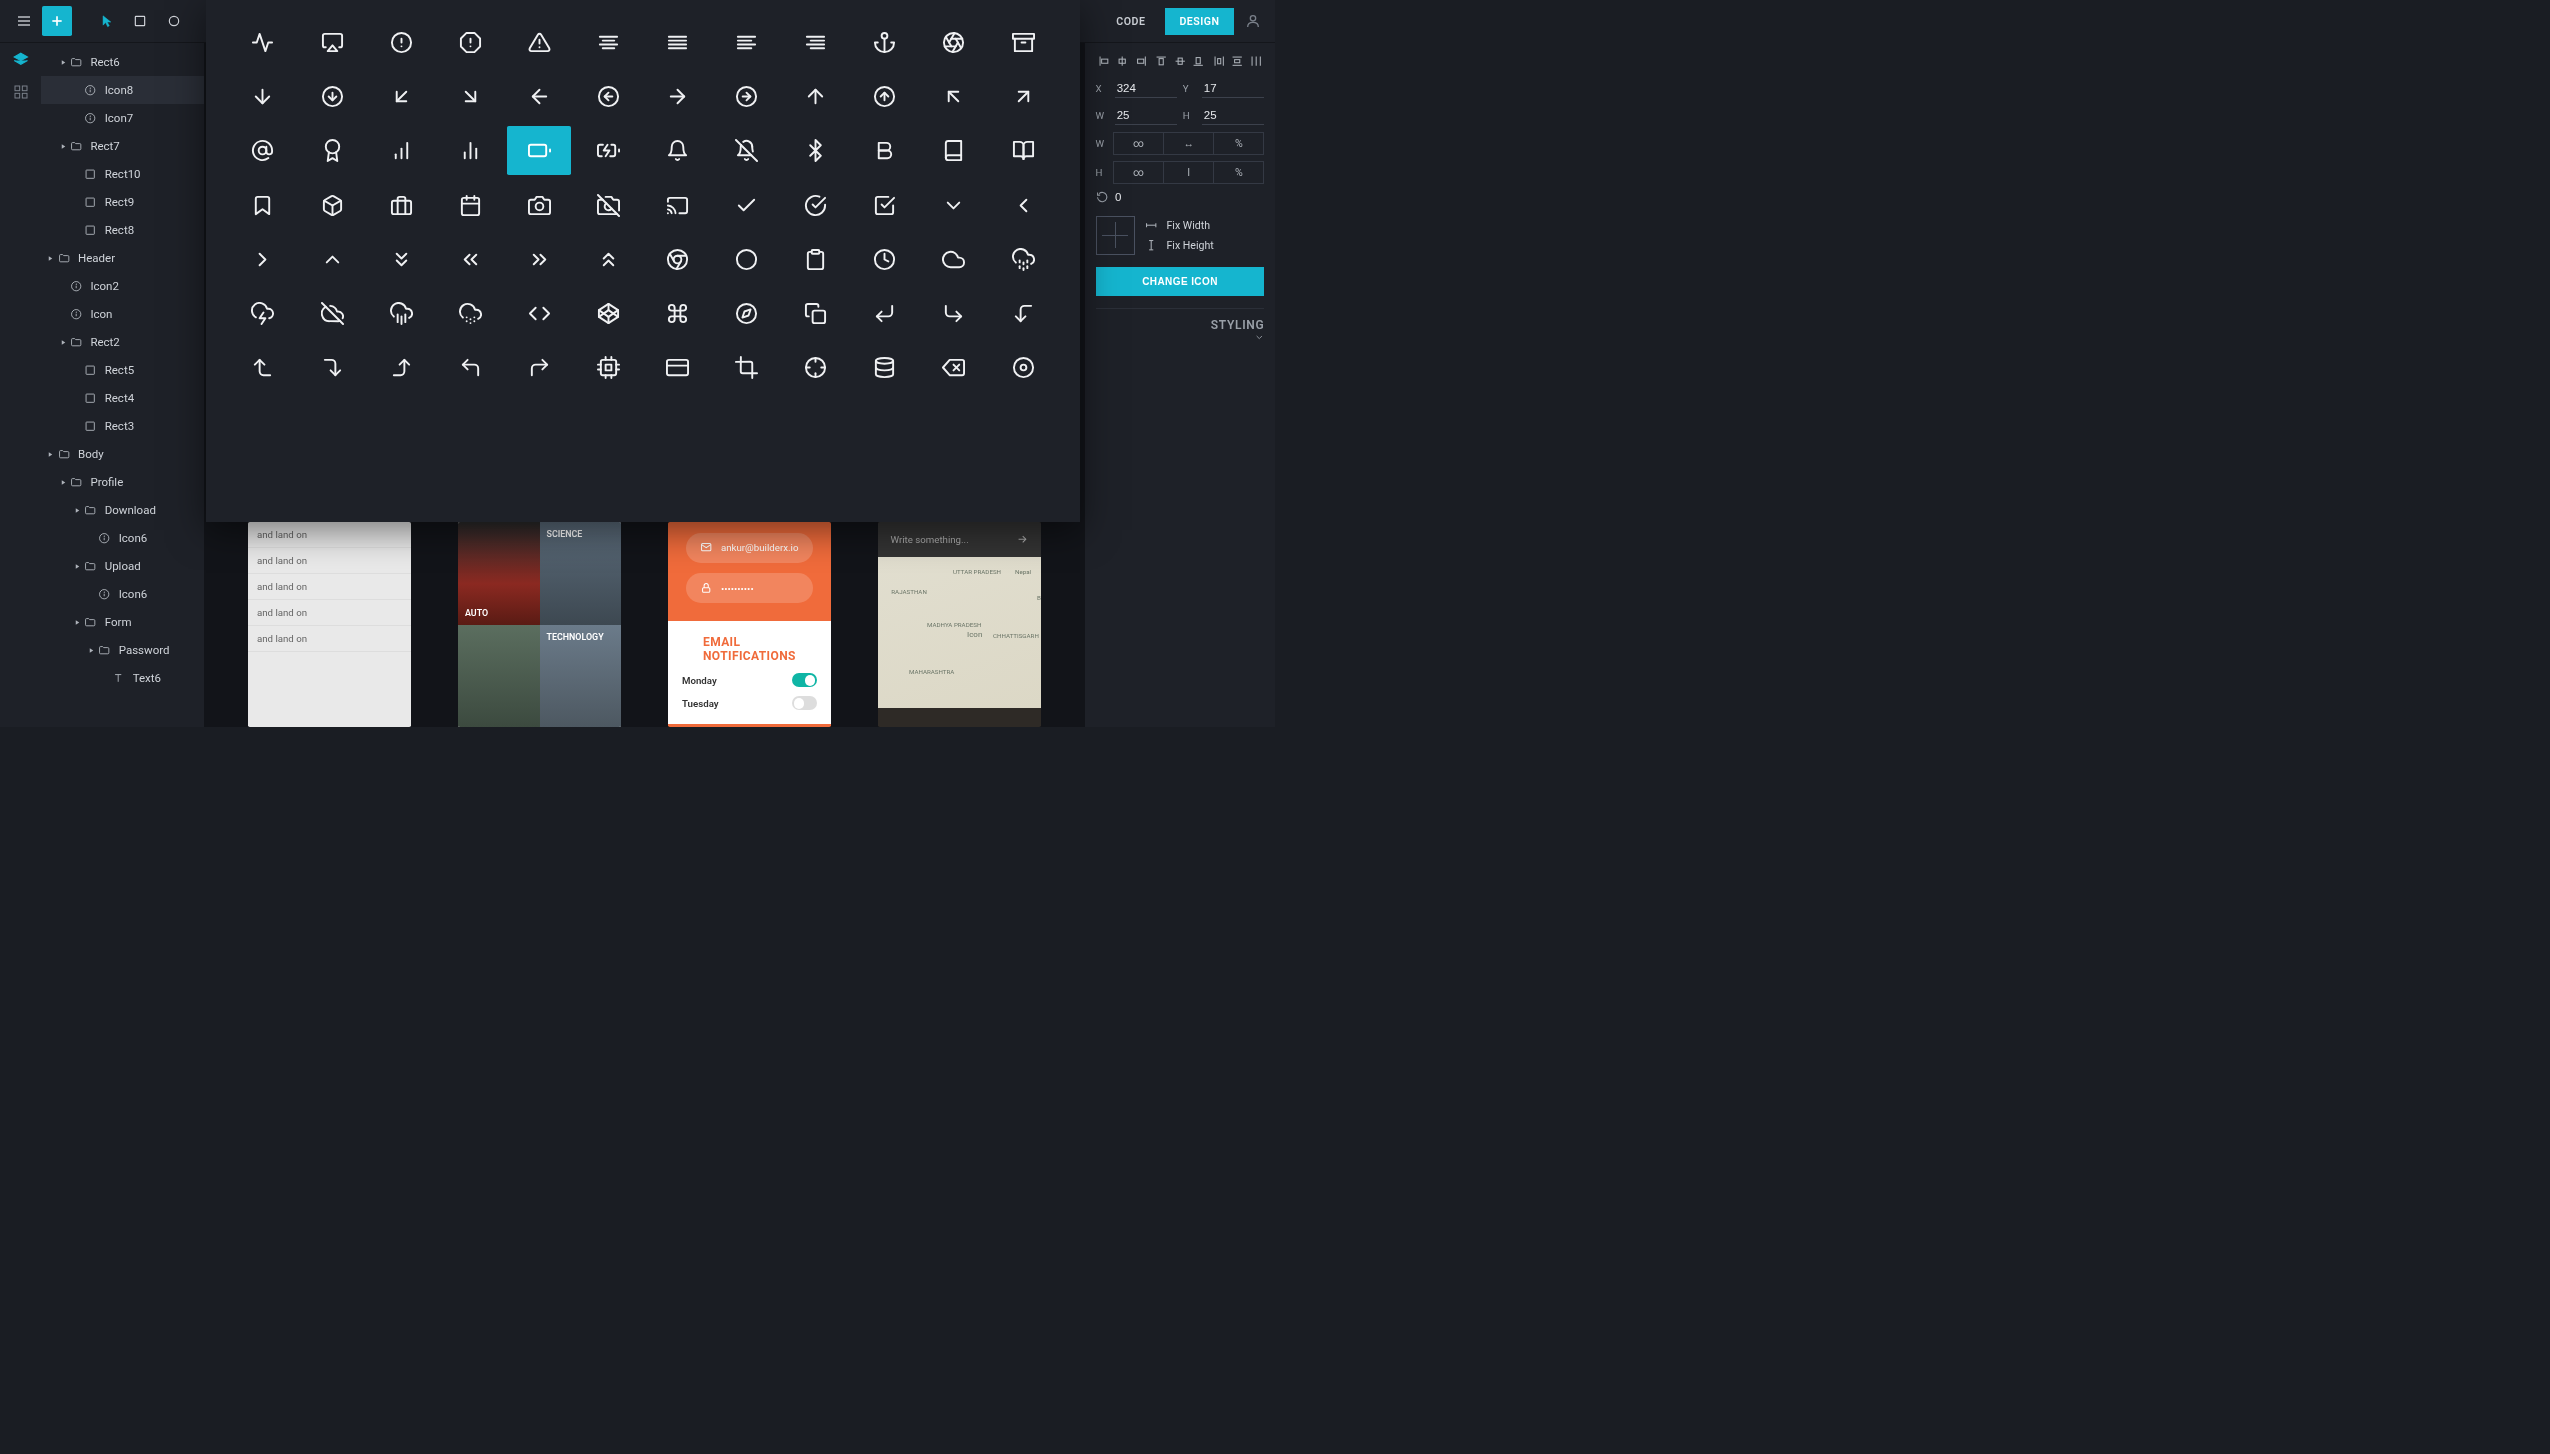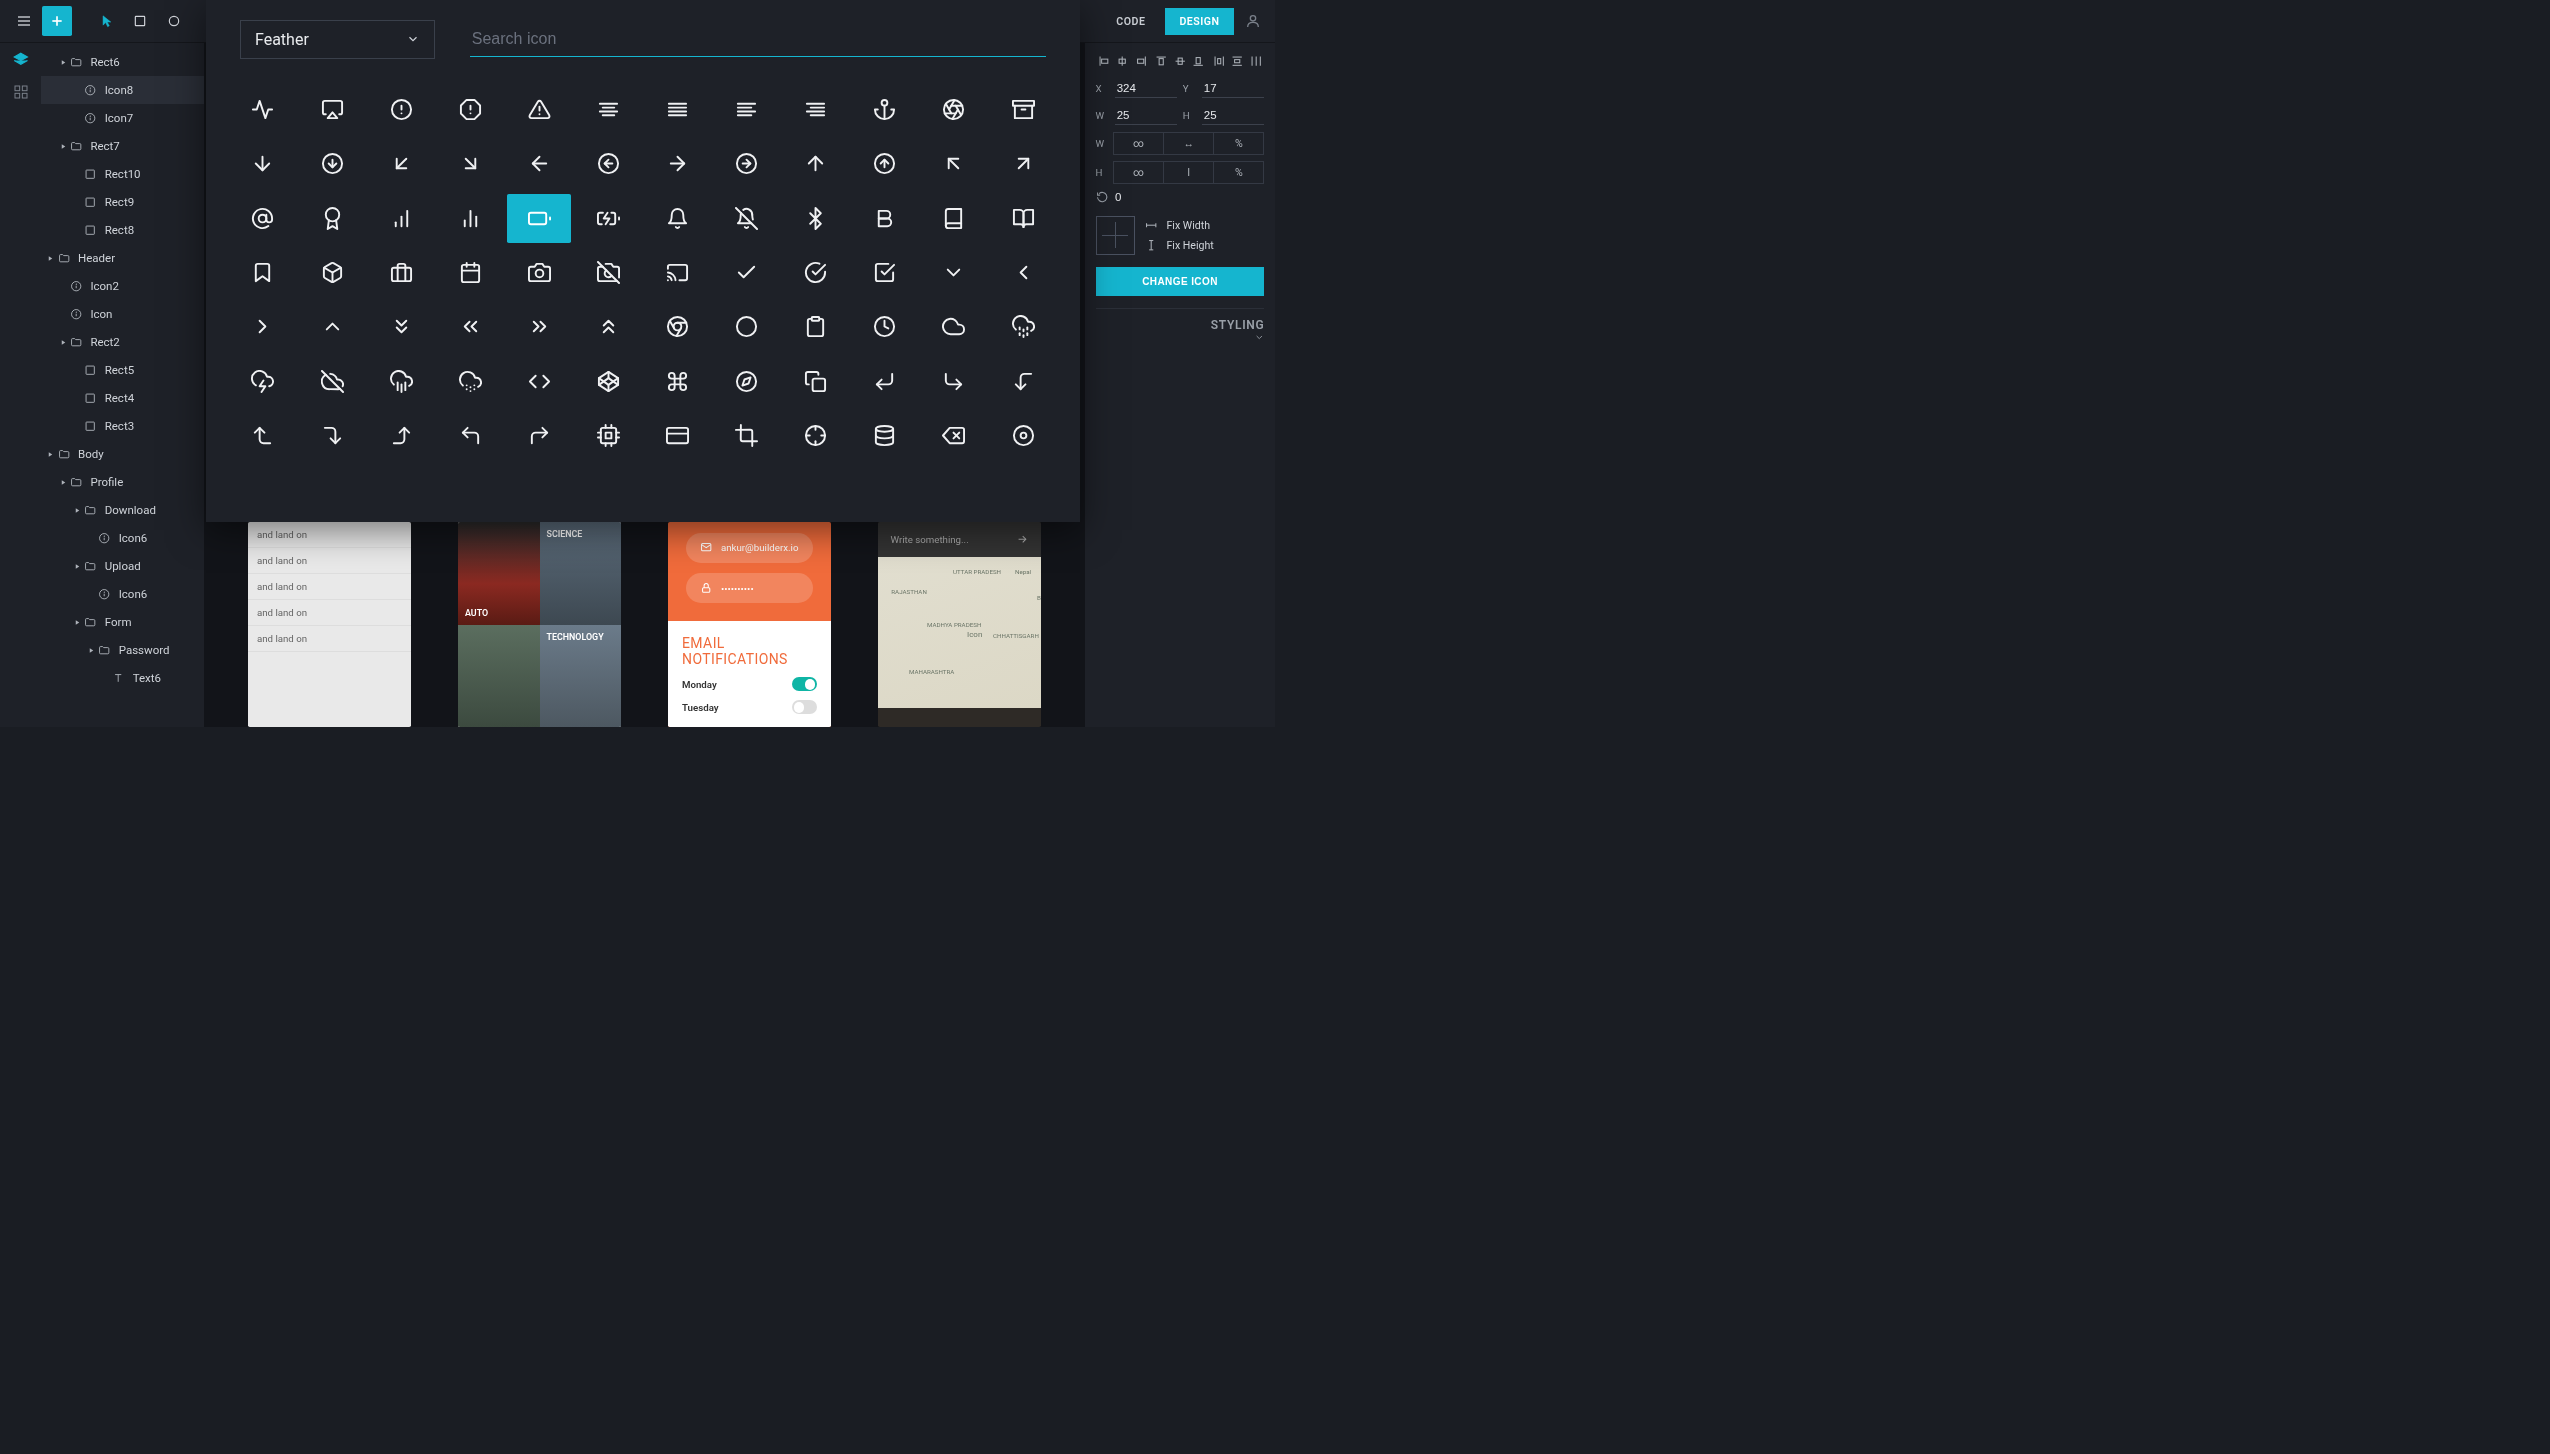--- a/index.html
+++ b/index.html
@@ -536,21 +536,21 @@
           <span>ankur@builderx.io</span>
         </div>
       <div class="pill">
           <svg width="12.4" height="12.4" viewBox="0 0 24 24" fill="none" stroke="#fff" stroke-width="2">
             <rect x="5" y="11" width="14" height="9" rx="2"></rect>
             <path d="M8 11 V7 a4 4 0 0 1 8 0 V11"></path>
           </svg>
           <span>••••••••••</span>
         </div>
       <div class="body">
-        <div style="color:#f06b3b;font-size:14px;font-weight:400;letter-spacing:0.4px;margin-bottom:10.6px;">EMAIL NOTIFICATIONS</div>
+        <div style="color:#f06b3b;font-size:12px;font-weight:700;letter-spacing:0.4px;margin-bottom:10.6px;margin-left:21px;">EMAIL NOTIFICATIONS</div>
         <div style="display:flex;justify-content:space-between;align-items:center;margin-bottom:8.9px;">
             <span style="font-size:9.7px;font-weight:600;">Monday</span>
             <div style="width:25px;height:14px;border-radius:8.9px;background:#0fb5a5;position:relative;">
               <div style="position:absolute;right:1.8px;top:1.8px;width:10.6px;height:10.6px;border-radius:50%;background:#fff;"></div>
             </div>
           </div>
         <div style="display:flex;justify-content:space-between;align-items:center;">
             <span style="font-size:9.7px;font-weight:600;">Tuesday</span>
             <div style="width:25px;height:14px;border-radius:8.9px;background:#ddd;position:relative;">
               <div style="position:absolute;left:1.8px;top:1.8px;width:10.6px;height:10.6px;border-radius:50%;background:#fff;"></div>
@@ -708,29 +708,20 @@
 
   <div class="section-head">
     <span>STYLING</span>
     <svg width="10.6" height="10.6" viewBox="0 0 24 24" fill="none" stroke="#9aa0a8" stroke-width="2">
         <polyline points="6 9 12 15 18 9"></polyline>
       </svg>
   </div>
 </div>
 
 <div class="icon-picker">
-  <div class="picker-head">
-    <div class="lib-select">
-      <span>Feather</span>
-      <svg width="14" height="14" viewBox="0 0 24 24" fill="none" stroke="#cfd3d9" stroke-width="2">
-          <polyline points="6 9 12 15 18 9"></polyline>
-        </svg>
-    </div>
-    <input class="search-input" placeholder="Search icon" style="">
-  </div>
   <div class="icon-grid" id="icon-grid">
       <div class="icon-cell">
         <svg viewBox="0 0 24 24" stroke-linecap="round" stroke-linejoin="round">
           <polyline points="22 12 18 12 15 21 9 3 6 12 2 12"></polyline>
         </svg>
       </div>
       <div class="icon-cell">
         <svg viewBox="0 0 24 24" stroke-linecap="round" stroke-linejoin="round">
           <path d="M5 17H4a2 2 0 0 1-2-2V5a2 2 0 0 1 2-2h16a2 2 0 0 1 2 2v10a2 2 0 0 1-2 2h-1"></path>
           <polygon points="12 15 17 21 7 21 12 15"></polygon>

